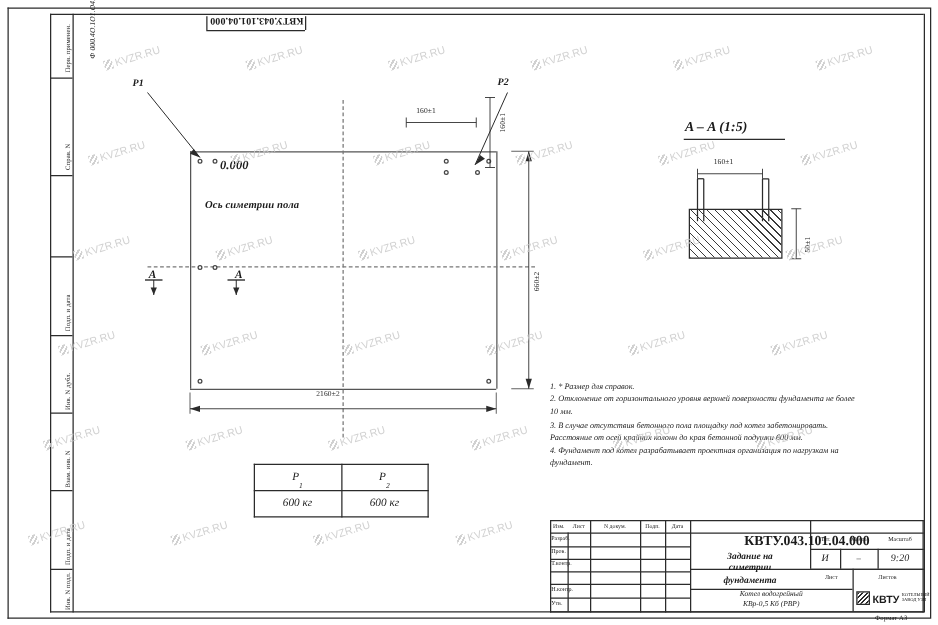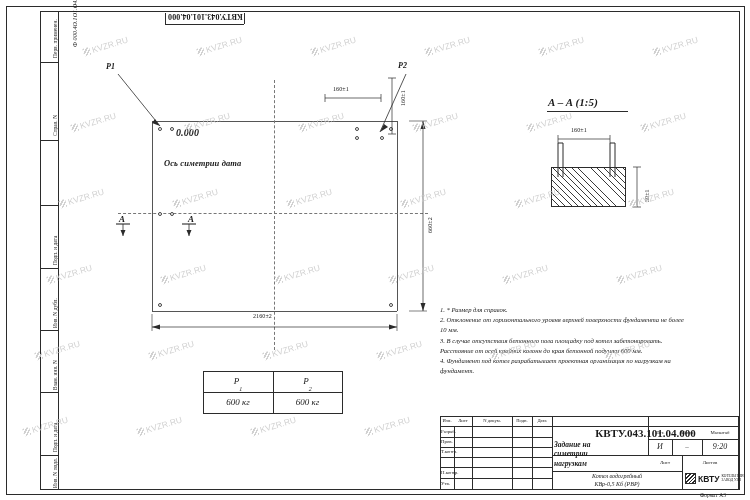--- a/index.html
+++ b/index.html
@@ -89,21 +89,21 @@
     <polygon points="60,60 55,53 52,57" fill="#2b2b2b"></polygon>
   </svg>
 
   <div class="txt it b" style="left:398px;top:61px;font-size:8px;">P2</div>
   <svg style="position:absolute;left:360px;top:66px;width:60px;height:72px;overflow:visible;">
     <line x1="46" y1="8" x2="20" y2="66" stroke="#2b2b2b" stroke-width="0.8"></line>
     <polygon points="20,66 24,58 28,61" fill="#2b2b2b"></polygon>
   </svg>
 
   <div class="txt it b" style="left:176px;top:127px;font-size:10px;">0.000</div>
-  <div class="txt it b" style="left:164px;top:158px;font-size:8.5px;">Ось симетрии дата</div>
+  <div class="txt it b" style="left:164px;top:158px;font-size:8.5px;">Ось симетрии пола</div>
 
   <div class="txt it b" style="left:119px;top:214px;font-size:9px;">A</div>
   <div class="txt it b" style="left:188px;top:214px;font-size:9px;">A</div>
   <svg style="position:absolute;left:116px;top:224px;width:18px;height:16px;overflow:visible;">
     <line x1="0" y1="0" x2="14" y2="0" stroke="#2b2b2b" stroke-width="1.1"></line>
     <line x1="7" y1="0" x2="7" y2="12" stroke="#2b2b2b" stroke-width="0.8"></line>
     <polygon points="7,12 4.5,6 9.5,6" fill="#2b2b2b"></polygon>
   </svg>
   <svg style="position:absolute;left:182px;top:224px;width:18px;height:16px;overflow:visible;">
     <line x1="0" y1="0" x2="14" y2="0" stroke="#2b2b2b" stroke-width="1.1"></line>
@@ -236,24 +236,24 @@
 
     <div class="tcell" style="left:0;top:11px;width:32px;height:10px;font-size:4.8px;justify-content:flex-start;padding-left:1px;">Разраб.</div>
     <div class="tcell" style="left:0;top:21px;width:32px;height:10px;font-size:4.8px;justify-content:flex-start;padding-left:1px;">Пров.</div>
     <div class="tcell" style="left:0;top:31px;width:32px;height:10px;font-size:4.8px;justify-content:flex-start;padding-left:1px;">Т.контр.</div>
     <div class="tcell" style="left:0;top:41px;width:32px;height:10px;font-size:4.8px;"></div>
     <div class="tcell" style="left:0;top:51px;width:32px;height:11px;font-size:4.8px;justify-content:flex-start;padding-left:1px;">Н.контр.</div>
     <div class="tcell" style="left:0;top:62px;width:32px;height:11px;font-size:4.8px;justify-content:flex-start;padding-left:1px;">Утв.</div>
 
     <div class="tcell b" style="left:112px;top:11px;width:187px;height:14px;font-size:11px;">КВТУ.043.101.04.000</div>
 
-    <div style="position:absolute;left:114px;top:24px;width:92px;">
+    <div style="position:absolute;left:114px;top:24px;width:92px;text-align:center;">
       <div class="it b" style="font-size:7.5px;line-height:1.25;">Задание на</div>
       <div class="it b" style="font-size:7.5px;line-height:1.25;">симетрии</div>
-      <div class="it b" style="font-size:7.5px;line-height:1.25;">нагрузкам</div>
+      <div class="it b" style="font-size:7.5px;line-height:1.25;">фундамента</div>
     </div>
 
     <div class="tcell" style="left:208px;top:11px;width:24px;height:12px;font-size:4.8px;">Лит.</div>
     <div class="tcell" style="left:232px;top:11px;width:30px;height:12px;font-size:4.8px;">Масса</div>
     <div class="tcell" style="left:262px;top:11px;width:36px;height:12px;font-size:4.8px;">Масштаб</div>
     <div class="tcell it" style="left:208px;top:24px;width:24px;height:15px;font-size:8px;">И</div>
     <div class="tcell" style="left:232px;top:24px;width:30px;height:15px;font-size:7px;">–</div>
     <div class="tcell it" style="left:262px;top:24px;width:36px;height:15px;font-size:8px;">9:20</div>
 
     <div class="tcell" style="left:208px;top:40px;width:34px;height:14px;font-size:4.8px;">Лист</div>

